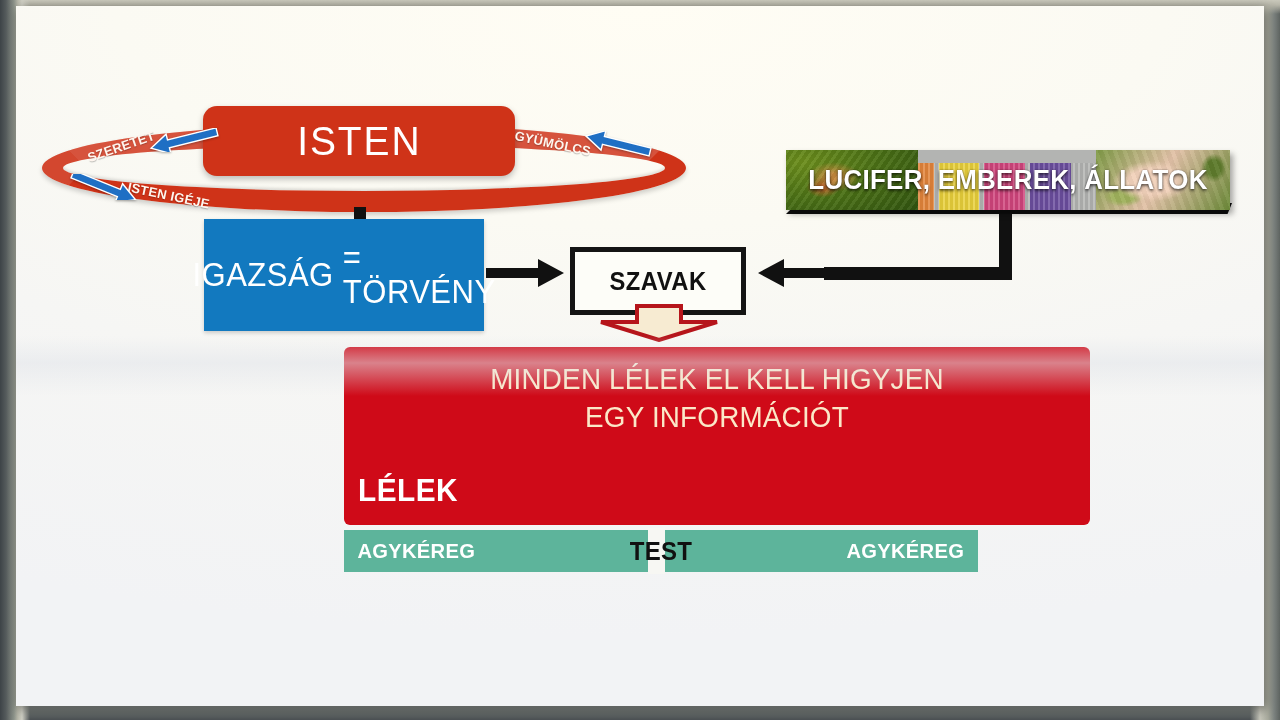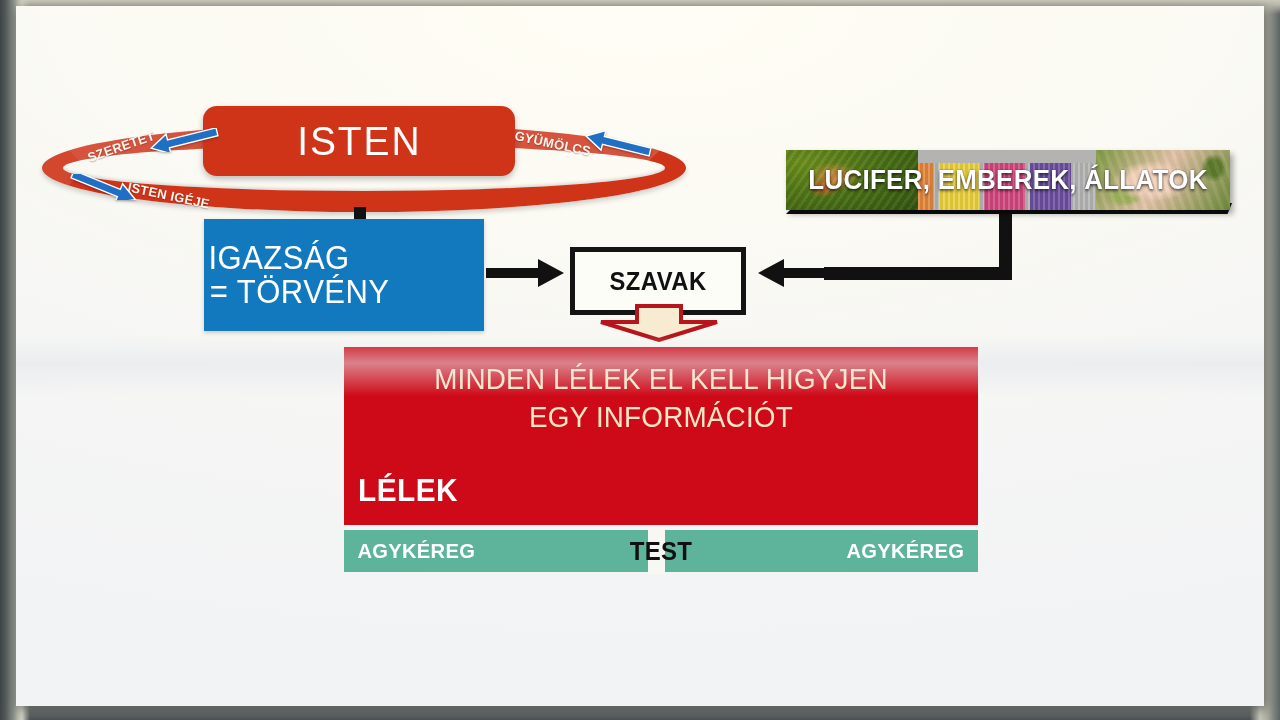--- a/index.html
+++ b/index.html
@@ -87,21 +87,21 @@
   .barrow{ position:absolute; }
   .barrow svg{ display:block; filter:drop-shadow(0 1px 1px rgba(0,0,0,.3)); }
 
   
   #blacksq{ position:absolute; left:338px; top:201px; width:12px; height:12px; background:#111; }
 
   
   #igazsag{
     position:absolute; left:188px; top:213px; width:280px; height:112px;
     background:#1279bf;
-    display:flex; flex-direction:column; align-items:flex-start; justify-content:center;
+    display:flex; flex-direction:row; align-items:center; justify-content:center;
     box-shadow:0 2px 4px rgba(0,0,0,.18);
   }
   #igazsag div{ color:#fff; font-size:33px; line-height:1.02; letter-spacing:.5px; transform:scaleX(.94); }
 
   
   #szavak{
     position:absolute; left:554px; top:241px; width:176px; height:68px;
     background:#fdfdf8; border:5px solid #141414;
     display:flex; align-items:center; justify-content:center;
   }
@@ -179,22 +179,23 @@
   }
   
   #banner-lip{
     position:absolute; left:770px; top:197px; width:446px; height:11px;
     background:#0d0d0d;
     clip-path: polygon(0% 100%, 2.5% 0%, 100% 0%, 99% 100%);
   }
 
   
   #redbox{
-    position:absolute; left:328px; top:341px; width:634px; height:178px;
+    position:absolute; left:328px; top:341px; width:746px; height:178px;
     background:#cf0a18;
+    border-radius:6px;
   }
   #redbox .head{
     position:absolute; left:0; right:0; top:13px;
     text-align:center; color:#fbe8c8; font-size:29px; line-height:1.32;
     letter-spacing:.2px; transform:scaleX(.96);
   }
   #redbox .lelek{
     position:absolute; left:12px; bottom:16px;
     color:#ffffff; font-size:31px; font-weight:700; letter-spacing:.5px;
     transform:scaleX(.96);

